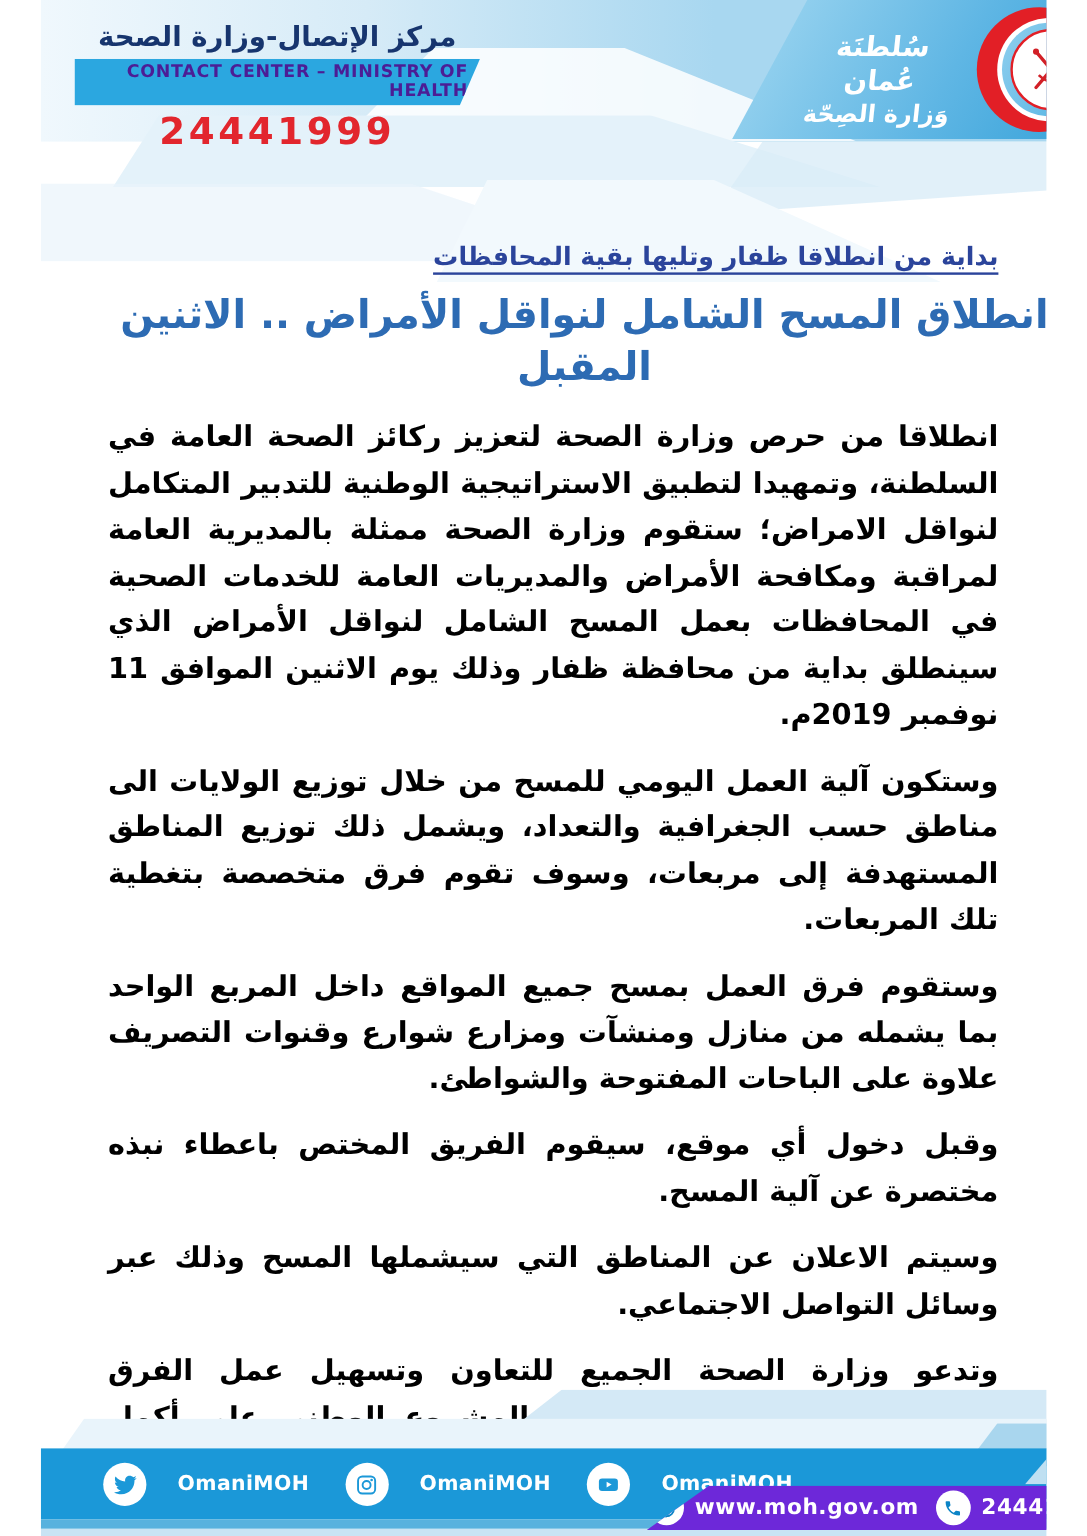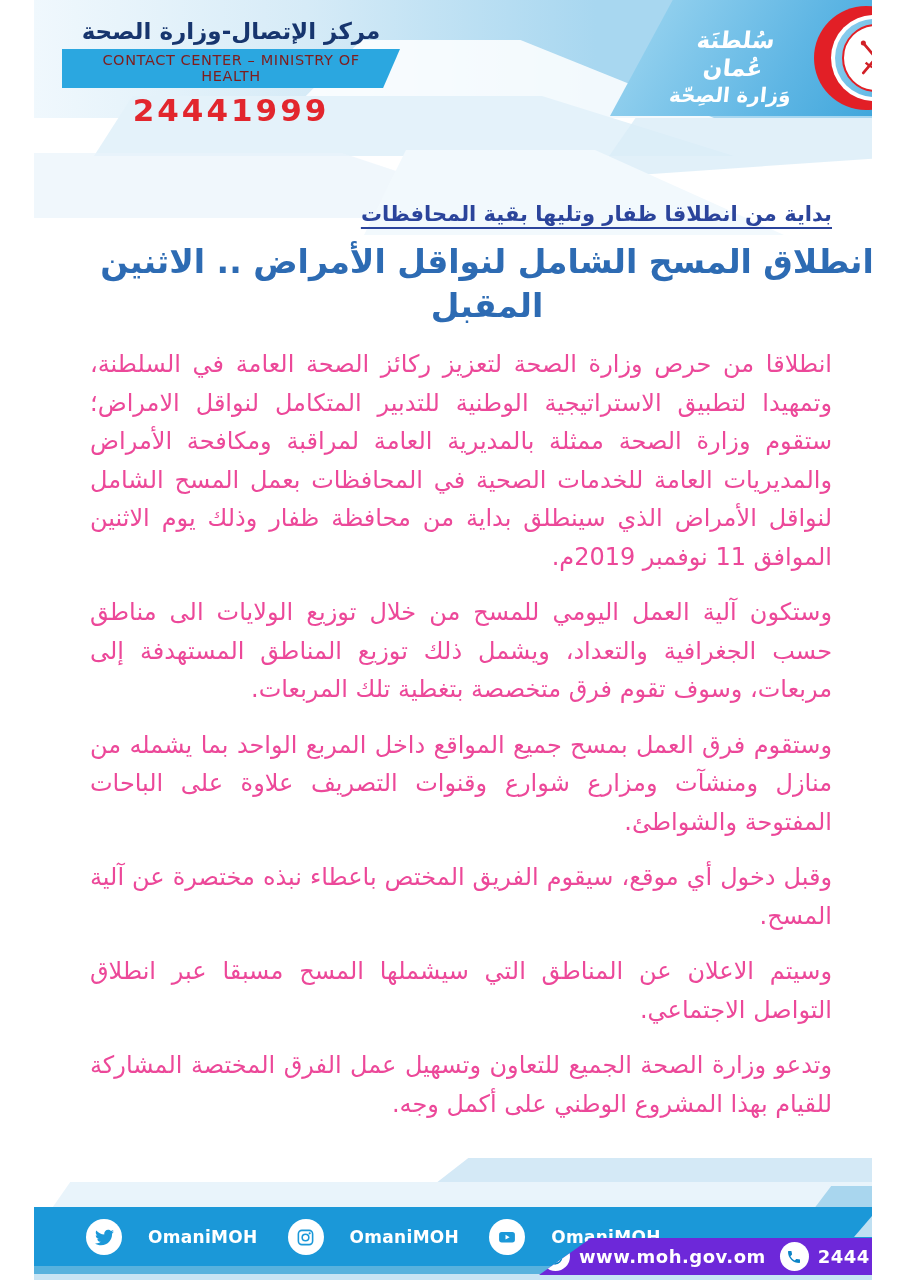--- a/index.html
+++ b/index.html
@@ -23,24 +23,25 @@
     position:absolute; left:60px; top:96px; width:640px; height:60px;
     background:#e4f2fa;
     clip-path:polygon(6% 0, 70% 0, 100% 100%, 0 100%);
   }
   .contact-block { position:absolute; left:28px; top:16px; width:338px; text-align:center; }
   .contact-ar {
     color:#17356e; font-size:23px; font-weight:bold; line-height:30px;
     direction:rtl;
   }
   .contact-band {
-    margin-top:3px; background:#2ba7e0; color:#7f1d1d;
-    font-size:14.5px; font-weight:normal; letter-spacing:0.6px;
+    margin-top:3px; background:#2ba7e0; color:#4c1d95;
+    font-size:14.5px; font-weight:bold; letter-spacing:0.6px;
     padding:3px 10px 4px 10px;
     clip-path:polygon(0 0, 100% 0, 95% 100%, 0 100%);
+    text-align:right;
   }
   .contact-phone {
     margin-top:4px; color:#e2262d; font-size:31px; font-weight:bold; letter-spacing:3px;
   }
   .logo-box {
     position:absolute; right:0; top:0; width:330px; height:116px;
     background:linear-gradient(120deg,#a2d8f1 0%, #5fb6e4 55%, #2f9ed7 100%);
     clip-path:polygon(19% 0, 100% 0, 100% 100%, 0 100%);
   }
   .logo-text {
@@ -73,21 +74,21 @@
     text-decoration:underline; text-underline-offset:6px;
   }
   .title {
     position:absolute; left:0; top:240px; width:906px; padding:0 38px;
     direction:rtl; text-align:center;
     color:#2d6bb3; font-size:33px; font-weight:bold; line-height:44px;
   }
   .body-text {
     position:absolute; top:345px; right:40px; left:56px;
     direction:rtl; text-align:justify;
-    color:#ec4899; font-size:24px; font-weight:normal; line-height:38.5px;
+    color:#000000; font-size:24px; font-weight:bold; line-height:38.5px;
   }
   .body-text p { margin-bottom:17px; }
   
   .foot-ribbon1 { position:absolute; left:370px; top:1158px; width:536px; height:50px;
     background:#d4e9f6; clip-path:polygon(12% 0, 100% 0, 100% 100%, 0 100%); }
   .foot-ribbon2 { position:absolute; left:0; top:1182px; width:906px; height:26px;
     background:#e9f4fb; clip-path:polygon(2% 100%, 4% 0, 100% 0, 100% 100%); }
   .foot-ribbon3 { position:absolute; left:770px; top:1186px; width:136px; height:36px;
     background:#a9d6ee; clip-path:polygon(20% 0, 100% 0, 100% 100%, 0 100%); }
   .footer-bar { position:absolute; left:0; top:1207px; width:906px; height:59px; background:#1b98d8; }
@@ -164,21 +165,21 @@
   <div class="ribbon-c"></div>
 
   <div class="subtitle">بداية من انطلاقا ظفار وتليها بقية المحافظات</div>
   <h1 class="title">انطلاق المسح الشامل لنواقل الأمراض .. الاثنين المقبل</h1>
 
   <div class="body-text">
     <p>انطلاقا من حرص وزارة الصحة لتعزيز ركائز الصحة العامة في السلطنة، وتمهيدا لتطبيق الاستراتيجية الوطنية للتدبير المتكامل لنواقل الامراض؛ ستقوم وزارة الصحة ممثلة بالمديرية العامة لمراقبة ومكافحة الأمراض والمديريات العامة للخدمات الصحية في المحافظات بعمل المسح الشامل لنواقل الأمراض الذي سينطلق بداية من محافظة ظفار وذلك يوم الاثنين الموافق 11 نوفمبر 2019م.</p>
     <p>وستكون آلية العمل اليومي للمسح من خلال توزيع الولايات الى مناطق حسب الجغرافية والتعداد، ويشمل ذلك توزيع المناطق المستهدفة إلى مربعات، وسوف تقوم فرق متخصصة بتغطية تلك المربعات.</p>
     <p>وستقوم فرق العمل بمسح جميع المواقع داخل المربع الواحد بما يشمله من منازل ومنشآت ومزارع شوارع وقنوات التصريف علاوة على الباحات المفتوحة والشواطئ.</p>
     <p>وقبل دخول أي موقع، سيقوم الفريق المختص باعطاء نبذه مختصرة عن آلية المسح.</p>
-    <p>وسيتم الاعلان عن المناطق التي سيشملها المسح مسبقا عبر انطلاق التواصل الاجتماعي.</p>
+    <p>وسيتم الاعلان عن المناطق التي سيشملها المسح وذلك عبر وسائل التواصل الاجتماعي.</p>
     <p>وتدعو وزارة الصحة الجميع للتعاون وتسهيل عمل الفرق المختصة المشاركة للقيام بهذا المشروع الوطني على أكمل وجه.</p>
   </div>
 
   <div class="foot-ribbon1"></div>
   <div class="foot-ribbon2"></div>
   <div class="foot-ribbon3"></div>
   <div class="footer-bar"></div>
   <div class="footer-notch"></div>
   <div class="footer-strip-mid"></div>
   <div class="footer-strip-low"></div>

